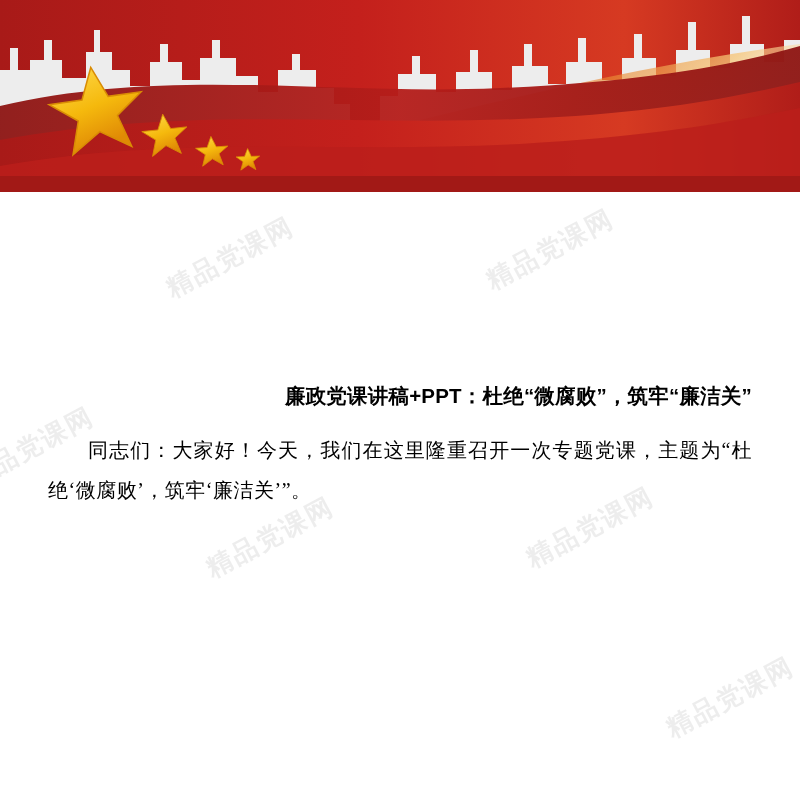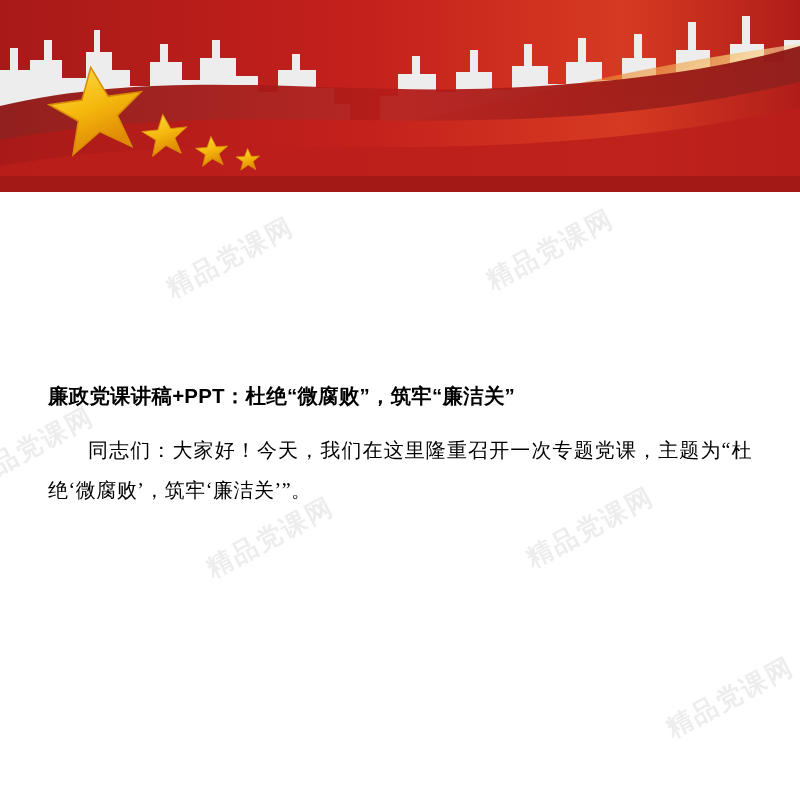--- a/index.html
+++ b/index.html
@@ -61,21 +61,21 @@
     padding: 0 48px;
     box-sizing: border-box;
     width: 800px;
   }
   .doc-title {
     margin-top: 190px;
     font-family: "Liberation Sans", sans-serif;
     font-weight: bold;
     font-size: 20.5px;
     color: #000000;
-    text-align: left;
+    text-align: right;
     letter-spacing: 0.2px;
     white-space: nowrap;
   }
   .para {
     margin-top: 20px;
     font-size: 20px;
     line-height: 40px;
     color: #000000;
     text-align: justify;
     text-indent: 2em;

